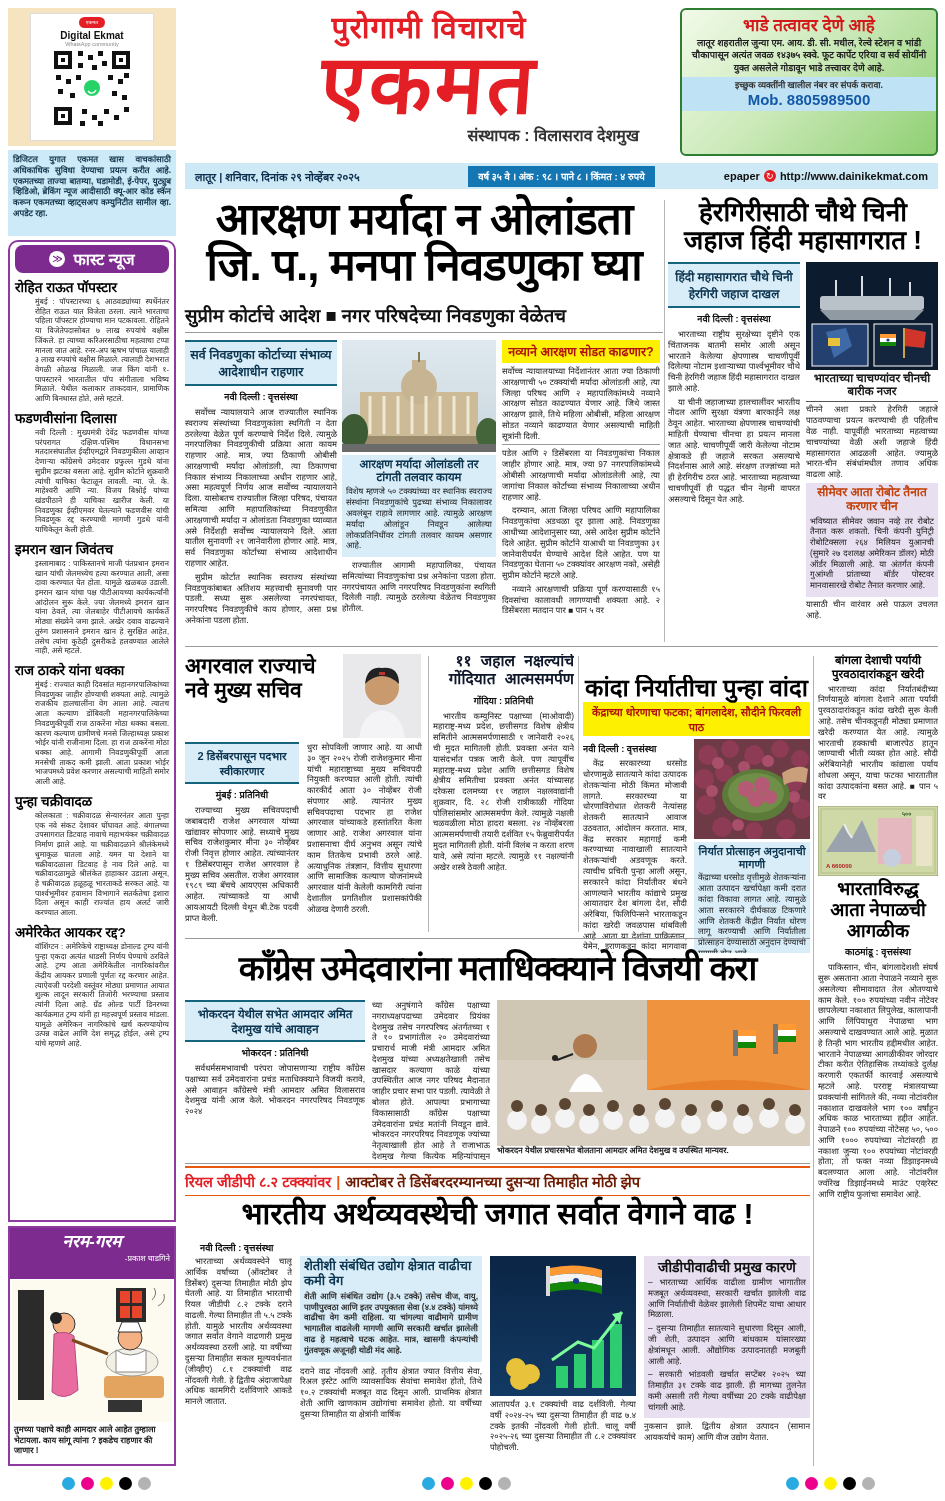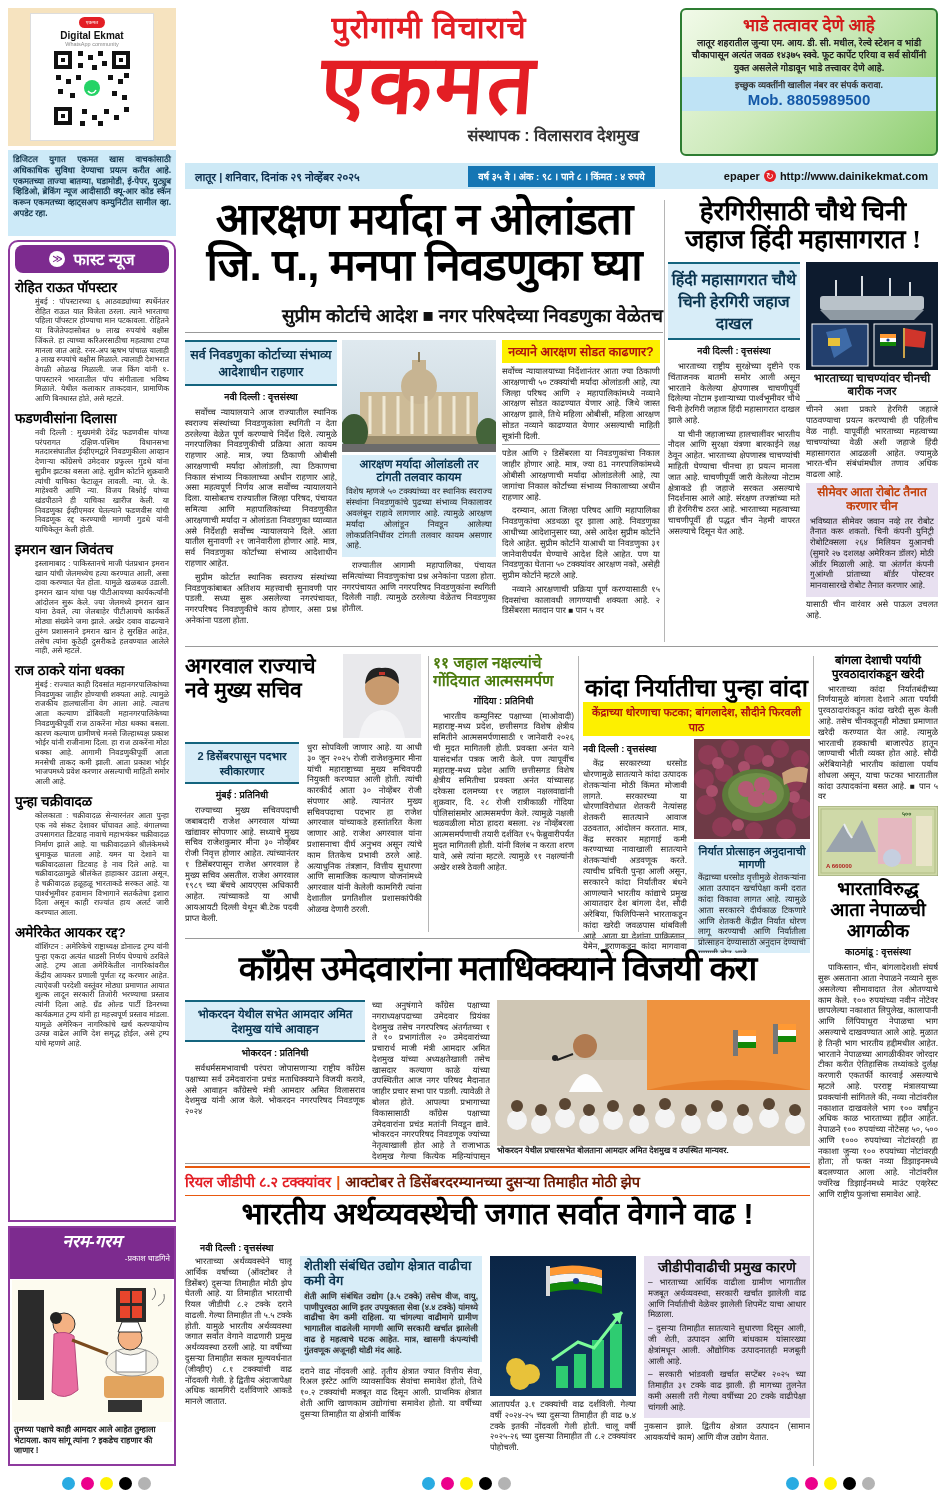--- a/index.html
+++ b/index.html
@@ -54,28 +54,28 @@
   
   .kicker-box{background:#d8edf8;border-top:2px solid #14647e;border-bottom:2px solid #14647e;
               color:#0b3550;font-weight:900;text-align:center;padding:4px 2px;}
   .byline{text-align:center;font-weight:bold;font-size:9.3px;margin:4px 0;color:#111;}
   .byline-l{text-align:left;font-weight:bold;font-size:9.3px;margin:3px 0;color:#111;}
   .blue-box{background:#d8edf8;padding:3px 4px;}
   .lav-box{background:#e8e0f0;padding:3px 4px;}
   .box-title{font-weight:900;color:#0b3550;text-align:center;line-height:1.15;}
   
   .lead-headline{left:185px;top:196px;width:478px;font-size:44px;line-height:1.04;font-weight:900;color:#000;text-align:center;letter-spacing:-1px;}
-  .lead-subhead{left:185px;top:302px;width:478px;font-size:18.5px;font-weight:900;text-align:right;color:#111;
+  .lead-subhead{left:185px;top:302px;width:478px;font-size:18.5px;font-weight:900;text-align:left;color:#111;
                 border-bottom:1px solid #999;padding-bottom:5px;}
   .yellow-strip{background:#fdf000;color:#b01010;font-weight:900;text-align:center;}
-  .spy-headline{left:668px;top:198px;width:270px;font-size:26px;line-height:1.08;font-weight:900;text-align:center;color:#000;font-family:Liberation Serif, serif;}
+  .spy-headline{left:668px;top:198px;width:270px;font-size:26px;line-height:1.08;font-weight:900;text-align:center;color:#000;}
   .cap-title{font-size:11.5px;font-weight:900;text-align:center;line-height:1.15;border-bottom:1px solid #555;padding:2px 0 3px;margin-bottom:2px;}
   
   .cs-headline{font-size:21px;font-weight:900;line-height:1.12;color:#000;}
-  .naxal-headline{font-size:15.5px;font-weight:900;line-height:1.15;text-align:left;color:#4d7c0f;}
+  .naxal-headline{font-size:15.5px;font-weight:900;line-height:1.15;text-align:right;color:#0f172a;font-family:Liberation Mono, monospace;}
   .onion-headline{font-size:24px;font-weight:900;text-align:center;color:#000;line-height:1.05;}
   .rail-sub{font-size:11.5px;font-weight:900;text-align:center;line-height:1.2;color:#000;margin-bottom:2px;}
   .nepal-headline{font-size:18.5px;font-weight:900;text-align:center;line-height:1.12;color:#000;margin-top:3px;}
   .congress-headline{left:185px;top:944px;width:625px;font-size:34px;font-weight:900;text-align:center;color:#000;letter-spacing:-1px;}
   .eco-strip{left:185px;top:1166px;width:625px;border-top:2px solid #e8590f;border-bottom:1px solid #e8590f;
              padding:3px 0 4px;font-size:14.5px;font-weight:900;}
   .eco-red{color:#e31e24;}
   .eco-sep{color:#e8590f;padding:0 5px;}
   .eco-rest{color:#6d1a02;}
   .eco-headline{left:185px;top:1192px;width:625px;font-size:30px;font-weight:900;text-align:center;color:#000;}
@@ -268,28 +268,28 @@
     <div class="blue-box" style="margin-top:3px;">
       <div class="box-title" style="font-size:11.5px;">आरक्षण मर्यादा ओलांडली तर टांगती तलवार कायम</div>
       <p class="body-t" style="margin-top:2px;">विशेष म्हणजे ५० टक्क्यांच्या वर स्थानिक स्वराज्य संस्थांना निवडणुकांचे पुढच्या संभाव्य निकालावर अवलंबून राहावे लागणार आहे. त्यामुळे आरक्षण मर्यादा ओलांडून निवडून आलेल्या लोकप्रतिनिधींवर टांगती तलवार कायम असणार आहे.</p>
     </div>
     <p class="body-t ind" style="margin-top:3px;">राज्यातील आगामी महापालिका, पंचायत समित्यांच्या निवडणुकांचा प्रश्न अनेकांना पडला होता. नगरपंचायत आणि नगरपरिषद निवडणुकांना स्थगिती दिलेली नाही. त्यामुळे ठरलेल्या वेळेतच निवडणुका होतील.</p>
   </div>
 
   <div class="b ov" style="left:502px;top:340px;width:158px;height:302px;">
     <div class="yellow-strip" style="font-size:12.5px;padding:3px 2px;">नव्याने आरक्षण सोडत काढणार?</div>
     <p class="body-t" style="margin-top:3px;border-bottom:1px solid #999;padding-bottom:3px;">सर्वोच्च न्यायालयाच्या निर्देशानंतर आता ज्या ठिकाणी आरक्षणाची ५० टक्क्यांची मर्यादा ओलांडली आहे, त्या जिल्हा परिषद आणि २ महापालिकांमध्ये नव्याने आरक्षण सोडत काढण्यात येणार आहे. जिथे जास्त आरक्षण झाले, तिथे महिला ओबीसी, महिला आरक्षण सोडत नव्याने काढण्यात येणार असल्याची माहिती सूत्रांनी दिली.</p>
-    <p class="body-t">पडेल आणि २ डिसेंबरला या निवडणुकांचा निकाल जाहीर होणार आहे. मात्र, ज्या 81 नगरपालिकांमध्ये ओबीसी आरक्षणाची मर्यादा ओलांडलेली आहे, त्या जागांचा निकाल कोर्टाच्या संभाव्य निकालाच्या अधीन राहणार आहे.</p>
+    <p class="body-t">पडेल आणि २ डिसेंबरला या निवडणुकांचा निकाल जाहीर होणार आहे. मात्र, ज्या 97 नगरपालिकांमध्ये ओबीसी आरक्षणाची मर्यादा ओलांडलेली आहे, त्या जागांचा निकाल कोर्टाच्या संभाव्य निकालाच्या अधीन राहणार आहे.</p>
     <p class="body-t ind">दरम्यान, आता जिल्हा परिषद आणि महापालिका निवडणुकांचा अडथळा दूर झाला आहे. निवडणुका आधीच्या आदेशानुसार घ्या, असे आदेश सुप्रीम कोर्टाने दिले आहेत. सुप्रीम कोर्टाने याआधी या निवडणुका ३१ जानेवारीपर्यंत घेण्याचे आदेश दिले आहेत. पण या निवडणुका घेताना ५० टक्क्यांवर आरक्षण नको, असेही सुप्रीम कोर्टाने म्हटले आहे.</p>
     <p class="body-t ind">नव्याने आरक्षणाची प्रक्रिया पूर्ण करण्यासाठी १५ दिवसांचा कालावधी लागण्याची शक्यता आहे. २ डिसेंबरला मतदान पार ■ पान ५ वर</p>
   </div>
 
   <div class="b spy-headline">हेरगिरीसाठी चौथे चिनी जहाज हिंदी महासागरात !</div>
   <div class="b ov" style="left:668px;top:262px;width:132px;height:380px;">
-    <div class="kicker-box" style="font-size:16px;">हिंदी महासागरात चौथे चिनी हेरगिरी जहाज दाखल</div>
+    <div class="kicker-box" style="font-size:12px;">हिंदी महासागरात चौथे चिनी हेरगिरी जहाज दाखल</div>
     <div class="byline">नवी दिल्ली : वृत्तसंस्था</div>
     <p class="body-t ind">भारताच्या राष्ट्रीय सुरक्षेच्या दृष्टीने एक चिंताजनक बातमी समोर आली असून भारताने केलेल्या क्षेपणास्त्र चाचणीपूर्वी दिलेल्या नोटाम इशाऱ्याच्या पार्श्वभूमीवर चौथे चिनी हेरगिरी जहाज हिंदी महासागरात दाखल झाले आहे.</p>
     <p class="body-t ind">या चीनी जहाजाच्या हालचालींवर भारतीय नौदल आणि सुरक्षा यंत्रणा बारकाईने लक्ष ठेवून आहेत. भारताच्या क्षेपणास्त्र चाचण्यांची माहिती घेण्याचा चीनचा हा प्रयत्न मानला जात आहे. चाचणीपूर्वी जारी केलेल्या नोटाम क्षेत्राकडे ही जहाजे सरकत असल्याचे निदर्शनास आले आहे. संरक्षण तज्ज्ञांच्या मते ही हेरगिरीच ठरत आहे. भारताच्या महत्वाच्या चाचणीपूर्वी ही पद्धत चीन नेहमी वापरत असल्याचे दिसून येत आहे.</p>
   </div>
   <div class="b ov" style="left:806px;top:262px;width:132px;height:380px;">
     <svg width="132" height="108">
       <rect width="132" height="108" fill="#0d1b2e"></rect>
       <rect x="14" y="34" width="104" height="14" rx="3" fill="#b9c2c9"></rect>
       <path d="M14 48 L118 48 L108 58 L24 58 Z" fill="#8f9aa3"></path>
       <g stroke="#d7dde2" stroke-width="2">

